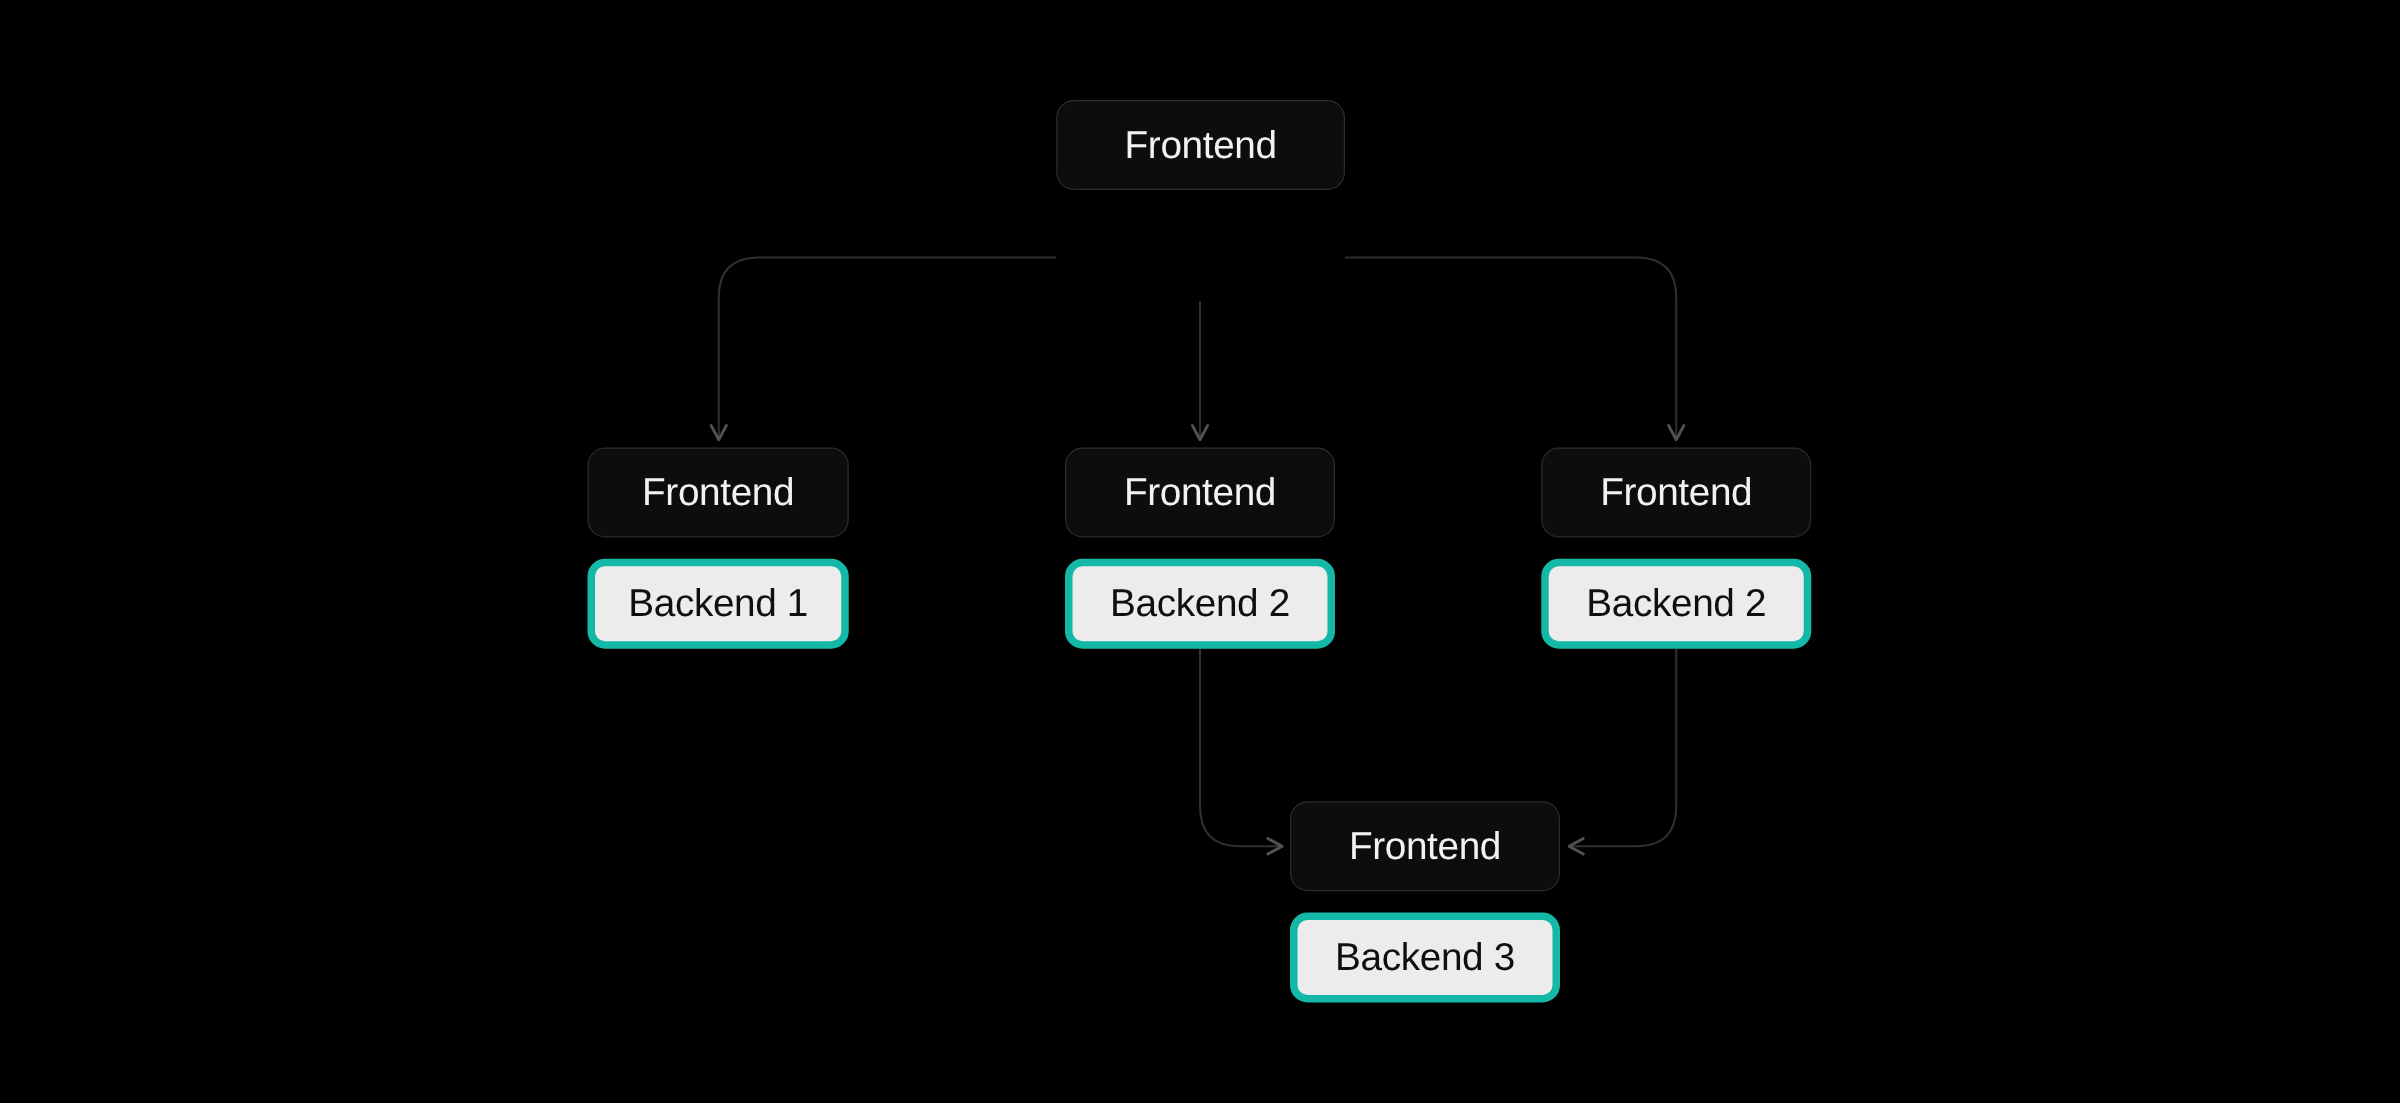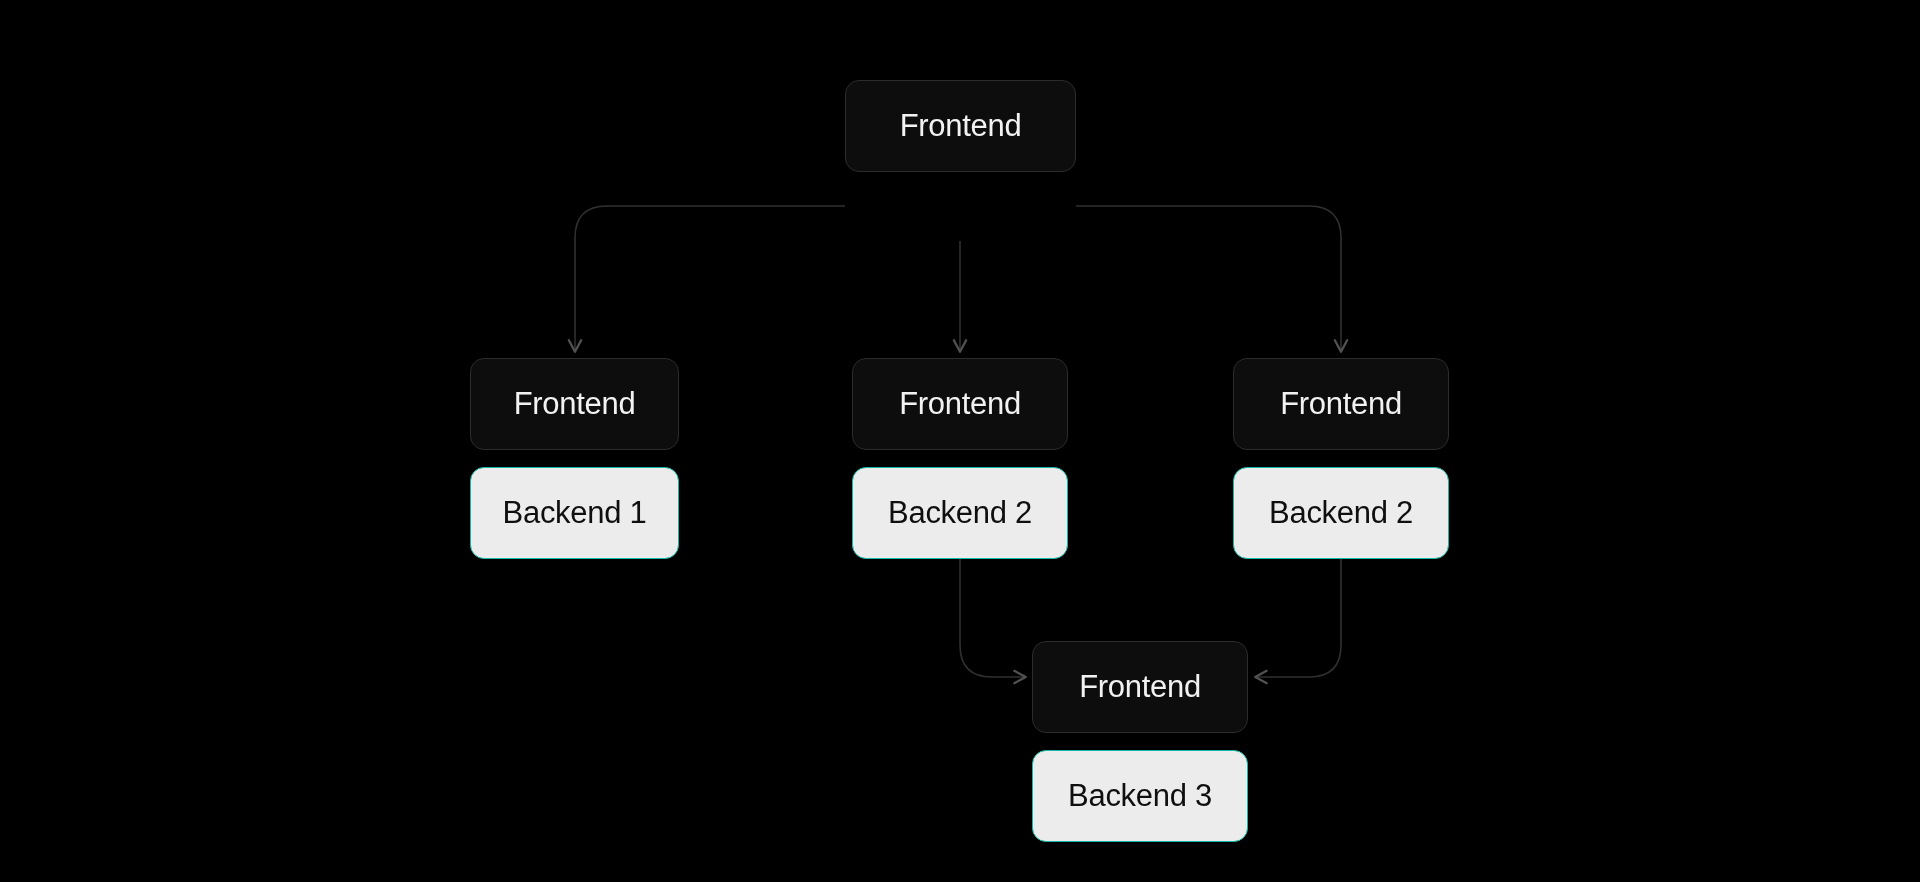--- a/index.html
+++ b/index.html
@@ -25,39 +25,39 @@
     height: 882px;
     display: block;
   }
   .node-group {
     position: absolute;
     display: flex;
     flex-direction: column;
     gap: 17px;
   }
   .box {
-    height: 92px;
+    height: 72px;
     border-radius: 14px;
     display: flex;
     align-items: center;
     justify-content: center;
     font-size: 31px;
     font-weight: 500;
     letter-spacing: -0.3px;
     box-sizing: border-box;
     white-space: nowrap;
   }
   .box.dark {
     background: #0d0d0d;
     border: 1px solid #2c2c2c;
     color: #f2f2f2;
   }
   .box.light {
     background: #ececec;
-    border: 1px solid #14b8a6;
+    border: 6px solid #14b8a6;
     color: #0f0f0f;
   }
 </style>
 </head>
 <body>
 
 <div class="canvas">
 
   <svg class="edge-layer" width="1920" height="882" viewBox="0 0 1920 882">
     <defs>

